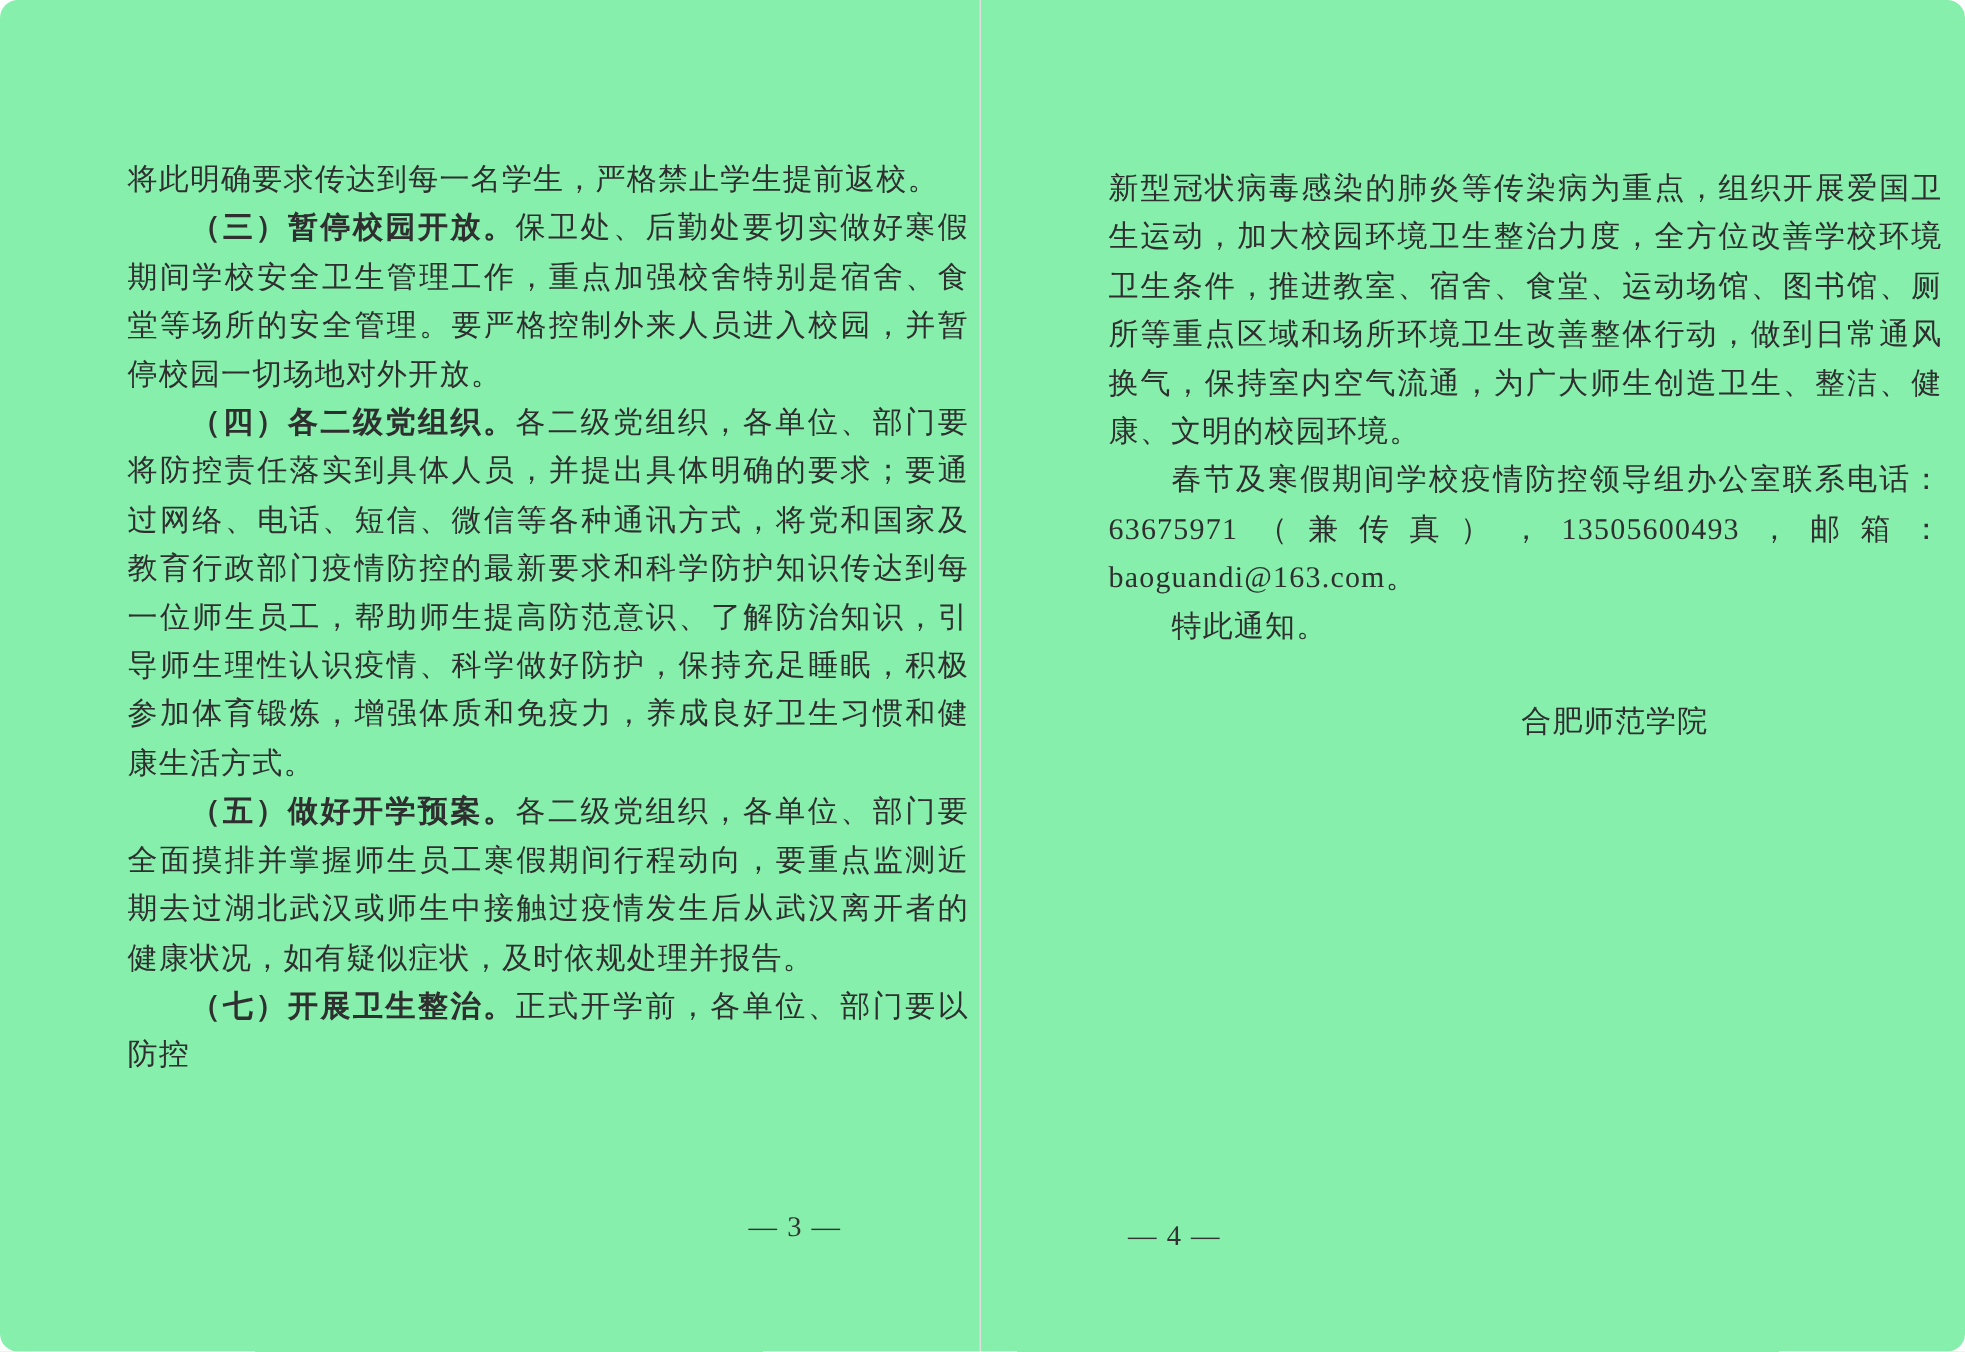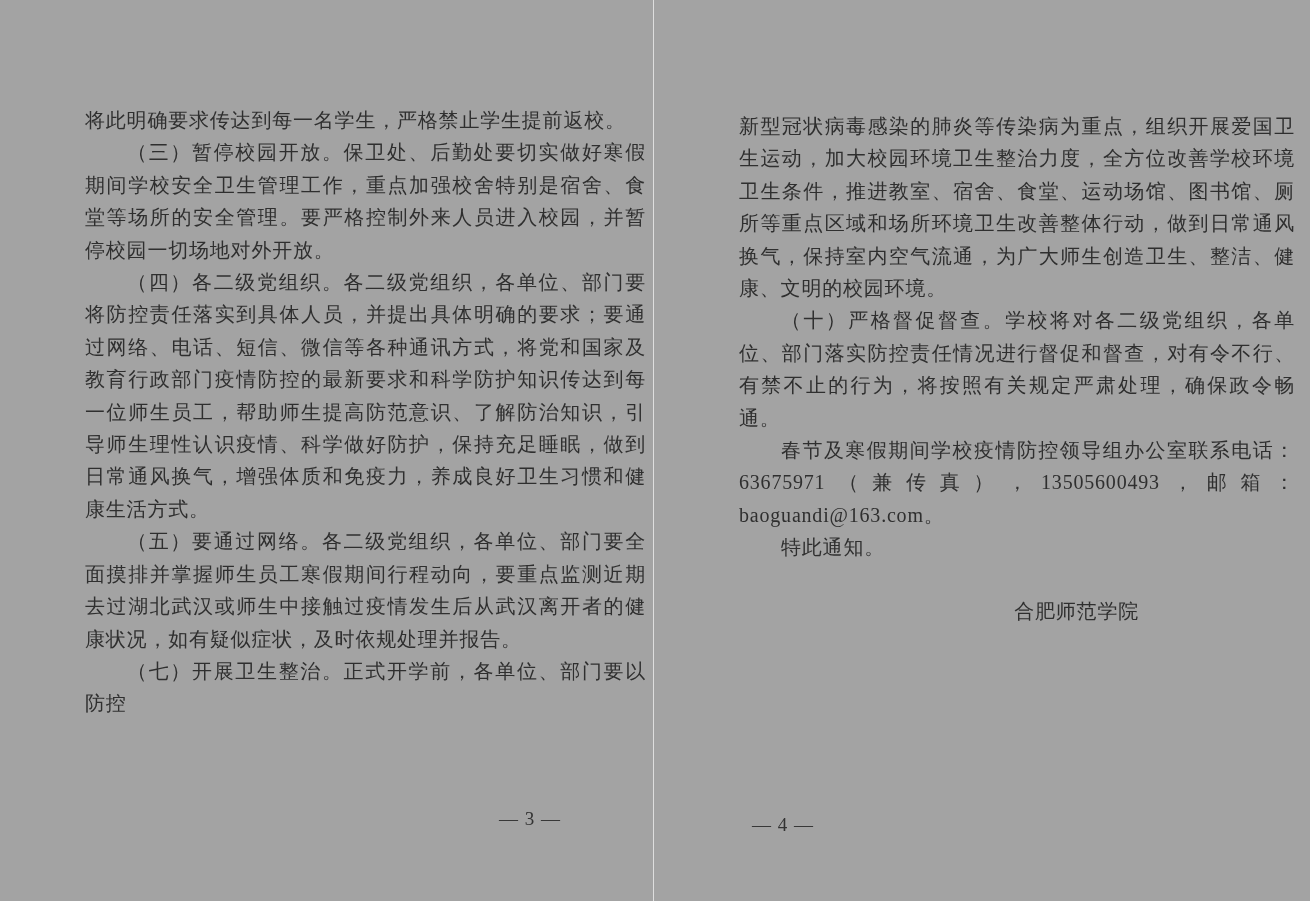--- a/index.html
+++ b/index.html
@@ -1,23 +1,24 @@
 <!DOCTYPE html>
 <html><head>
 <meta charset="utf-8">
 <style>
   html, body { margin: 0; padding: 0; background: #ffffff; }
   .scan {
     position: relative;
     width: 1310px;
     height: 901px;
-    background: #a3a3a3;
+    background: #86efac;
     font-family: "Liberation Serif", "DejaVu Serif", serif;
     color: #2f2f2f;
     overflow: hidden;
+    border-radius: 12px;
   }
   
   .edge-line {
     position: absolute;
     left: 653px;
     top: 0;
     width: 1px;
     height: 901px;
     background: #dedede;
   }
@@ -26,21 +27,21 @@
   .col-right { left: 739px; top: 110px; width: 556px; }
   .para {
     margin: 0;
     font-size: 20px;
     line-height: 32.4px;
     letter-spacing: 0.8px;
     text-align: justify;
     text-indent: 0;
   }
   .para.item, .para.normal { text-indent: 2.1em; }
-  .para-heading { font-weight: normal; }
+  .para-heading { font-weight: bold; }
   .signature-block {
     margin-top: 31px;
     text-align: right;
     font-size: 20px;
     line-height: 32.4px;
     letter-spacing: 0.8px;
   }
   .sig-name { margin-right: 156px; }
   .page-number {
     position: absolute;
@@ -55,29 +56,28 @@
 </head>
 <body>
 
 <div class="scan">
 
   <div class="edge-line"></div>
 
   <div class="col col-left">
       <p class="para continuation"><span>将此明确要求传达到每一名学生，严格禁止学生提前返校。</span></p>
       <p class="para item"><b class="para-heading">（三）暂停校园开放。</b><span>保卫处、后勤处要切实做好寒假期间学校安全卫生管理工作，重点加强校舍特别是宿舍、食堂等场所的安全管理。要严格控制外来人员进入校园，并暂停校园一切场地对外开放。</span></p>
-      <p class="para item"><b class="para-heading">（四）各二级党组织。</b><span>各二级党组织，各单位、部门要将防控责任落实到具体人员，并提出具体明确的要求；要通过网络、电话、短信、微信等各种通讯方式，将党和国家及教育行政部门疫情防控的最新要求和科学防护知识传达到每一位师生员工，帮助师生提高防范意识、了解防治知识，引导师生理性认识疫情、科学做好防护，保持充足睡眠，做到日常通风换气，增强体质和免疫力，养成良好卫生习惯和健康生活方式。</span></p>
-      <p class="para item"><b class="para-heading">（五）要通过网络。</b><span>各二级党组织，各单位、部门要全面摸排并掌握师生员工寒假期间行程动向，要重点监测近期去过湖北武汉或师生中接触过疫情发生后从武汉离开者的健康状况，如有疑似症状，及时依规处理并报告。</span></p>
+      <p class="para item"><b class="para-heading">（四）各二级党组织。</b><span>各二级党组织，各单位、部门要将防控责任落实到具体人员，并提出具体明确的要求；要通过网络、电话、短信、微信等各种通讯方式，将党和国家及教育行政部门疫情防控的最新要求和科学防护知识传达到每一位师生员工，帮助师生提高防范意识、了解防治知识，引导师生理性认识疫情、科学做好防护，保持充足睡眠，积极参加体育锻炼，增强体质和免疫力，养成良好卫生习惯和健康生活方式。</span></p>
+      <p class="para item"><b class="para-heading">（五）做好开学预案。</b><span>各二级党组织，各单位、部门要全面摸排并掌握师生员工寒假期间行程动向，要重点监测近期去过湖北武汉或师生中接触过疫情发生后从武汉离开者的健康状况，如有疑似症状，及时依规处理并报告。</span></p>
       <p class="para item"><b class="para-heading">（七）开展卫生整治。</b><span>正式开学前，各单位、部门要以防控</span></p>
     </div>
 
   <div class="col col-right">
     <div>
         <p class="para continuation"><span>新型冠状病毒感染的肺炎等传染病为重点，组织开展爱国卫生运动，加大校园环境卫生整治力度，全方位改善学校环境卫生条件，推进教室、宿舍、食堂、运动场馆、图书馆、厕所等重点区域和场所环境卫生改善整体行动，做到日常通风换气，保持室内空气流通，为广大师生创造卫生、整洁、健康、文明的校园环境。</span></p>
-        <p class="para item"><b class="para-heading">（十）严格督促督查。</b><span>学校将对各二级党组织，各单位、部门落实防控责任情况进行督促和督查，对有令不行、有禁不止的行为，将按照有关规定严肃处理，确保政令畅通。</span></p>
         <p class="para normal"><span>春节及寒假期间学校疫情防控领导组办公室联系电话：63675971（兼传真），13505600493，邮箱：baoguandi@163.com。</span></p>
         <p class="para normal"><span>特此通知。</span></p>
       </div>
     <div class="signature-block">
       <div class="sig-name">合肥师范学院</div>
 
     </div>
   </div>
 
   <div class="page-number" id="pn3">— 3 —</div>

